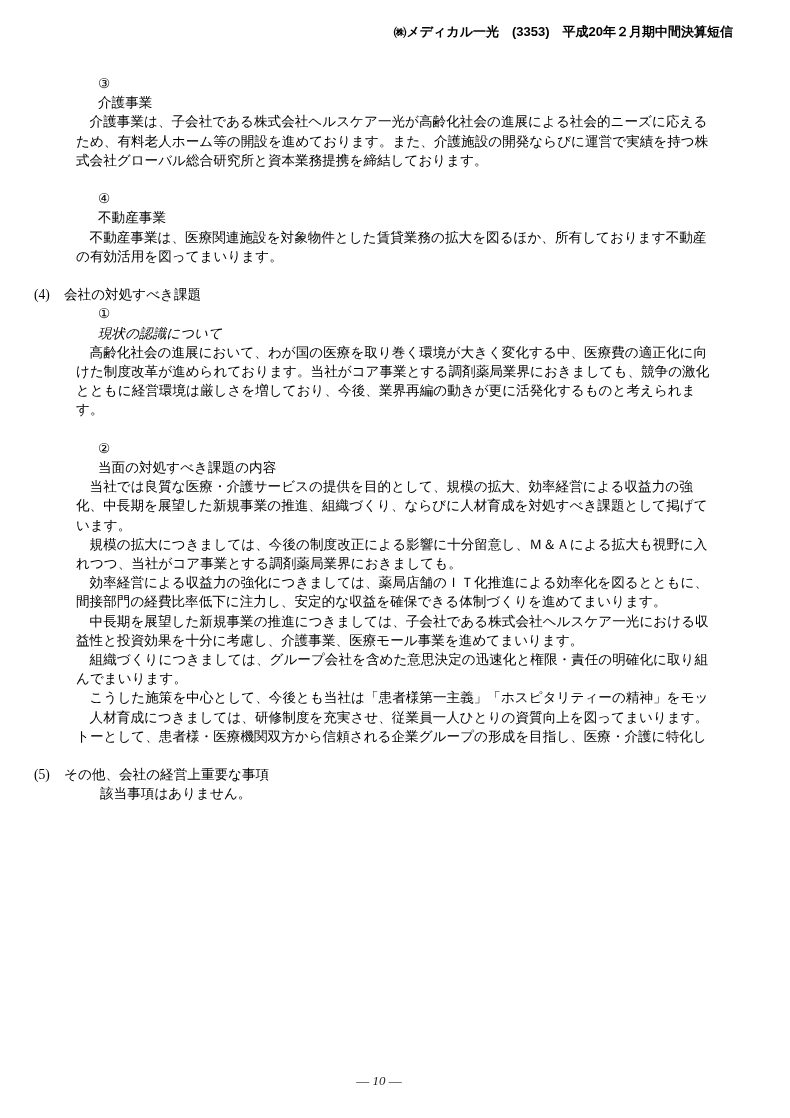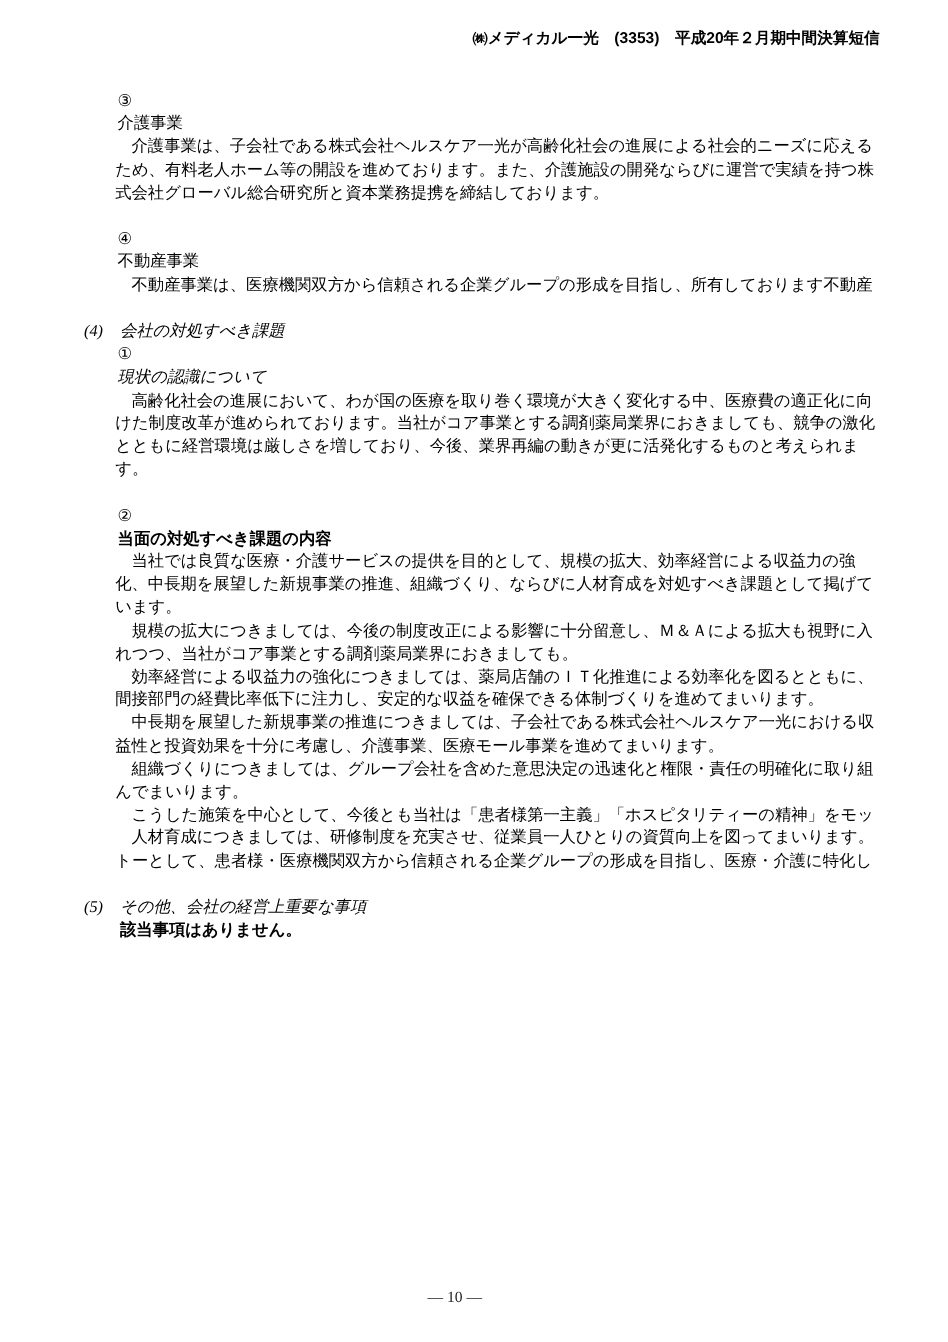--- a/index.html
+++ b/index.html
@@ -27,61 +27,63 @@
   }
   .doc {
     position: absolute;
     top: 74px;
     left: 0;
     width: 790px;
     font-size: 13.6px;
     line-height: 19.2px;
   }
   .line { white-space: pre; }
-  .para-line  { padding-left: 96px; }
-  .item-line  { padding-left: 70px; font-style: italic; }
+  .para-line  { padding-left: 76px; }
+  .item-line  { padding-left: 34px; }
   .sub-line   { padding-left: 98px; }
-  .plain-line { padding-left: 100px; font-weight: bold; }
+  .plain-line { padding-left: 100px; }
   .item-marker { display: inline-block; min-width: 30px; }
   .sub-marker  { margin-right: 7px; }
   .gap { height: 19.2px; }
   .page-footer {
     position: absolute;
     top: 1073px;
     left: 0;
     width: 758px;
     text-align: center;
     font-size: 13px;
     line-height: 16px;
     color: #222222;
     white-space: pre;
+    font-style: italic;
   }
 </style>
 </head>
 <body>
 
 <div class="page-header">㈱メディカル一光　(3353)　平成20年２月期中間決算短信</div>
 
 <div class="doc">
     <div class="line sub-line"><div class="sub-marker" style="white-space: pre;">③</div><div class="" style="display: inline;">介護事業</div></div>
     <div class="line para-line">　介護事業は、子会社である株式会社ヘルスケア一光が高齢化社会の進展による社会的ニーズに応える</div>
     <div class="line para-line">ため、有料老人ホーム等の開設を進めております。また、介護施設の開発ならびに運営で実績を持つ株</div>
     <div class="line para-line">式会社グローバル総合研究所と資本業務提携を締結しております。</div>
     <div class="gap"></div>
     <div class="line sub-line"><div class="sub-marker" style="white-space: pre;">④</div><div class="" style="display: inline;">不動産事業</div></div>
-    <div class="line para-line">　不動産事業は、医療機関双方から信頼される企業グループの形成を目指し、所有しております不動産</div>
+    <div class="line para-line">　不動産事業は、医療関連施設を対象物件とした賃貸業務の拡大を図るほか、所有しております不動産</div>
+    <div class="line para-line">の有効活用を図ってまいります。</div>
     <div class="gap"></div>
     <div class="line item-line"><div class="item-marker" style="white-space: pre;">(4)</div><div class="" style="display: inline;">会社の対処すべき課題</div></div>
     <div class="line sub-line"><div class="sub-marker" style="white-space: pre;">①</div><div class="" style="display: inline; font-style: italic;">現状の認識について</div></div>
     <div class="line para-line">　高齢化社会の進展において、わが国の医療を取り巻く環境が大きく変化する中、医療費の適正化に向</div>
     <div class="line para-line">けた制度改革が進められております。当社がコア事業とする調剤薬局業界におきましても、競争の激化</div>
     <div class="line para-line">とともに経営環境は厳しさを増しており、今後、業界再編の動きが更に活発化するものと考えられま</div>
     <div class="line para-line">す。</div>
     <div class="gap"></div>
-    <div class="line sub-line"><div class="sub-marker" style="white-space: pre;">②</div><div class="" style="display: inline; font-weight: bold;">当面の対処すべき課題の内容</div></div>
+    <div class="line sub-line"><div class="sub-marker" style="white-space: pre;">②</div><div class="" style="display: inline;">当面の対処すべき課題の内容</div></div>
     <div class="line para-line">　当社では良質な医療・介護サービスの提供を目的として、規模の拡大、効率経営による収益力の強</div>
     <div class="line para-line">化、中長期を展望した新規事業の推進、組織づくり、ならびに人材育成を対処すべき課題として掲げて</div>
     <div class="line para-line">います。</div>
     <div class="line para-line">　規模の拡大につきましては、今後の制度改正による影響に十分留意し、Ｍ＆Ａによる拡大も視野に入</div>
     <div class="line para-line">れつつ、当社がコア事業とする調剤薬局業界におきましても。</div>
     <div class="line para-line">　効率経営による収益力の強化につきましては、薬局店舗のＩＴ化推進による効率化を図るとともに、</div>
     <div class="line para-line">間接部門の経費比率低下に注力し、安定的な収益を確保できる体制づくりを進めてまいります。</div>
     <div class="line para-line">　中長期を展望した新規事業の推進につきましては、子会社である株式会社ヘルスケア一光における収</div>
     <div class="line para-line">益性と投資効果を十分に考慮し、介護事業、医療モール事業を進めてまいります。</div>
     <div class="line para-line">　組織づくりにつきましては、グループ会社を含めた意思決定の迅速化と権限・責任の明確化に取り組</div>

